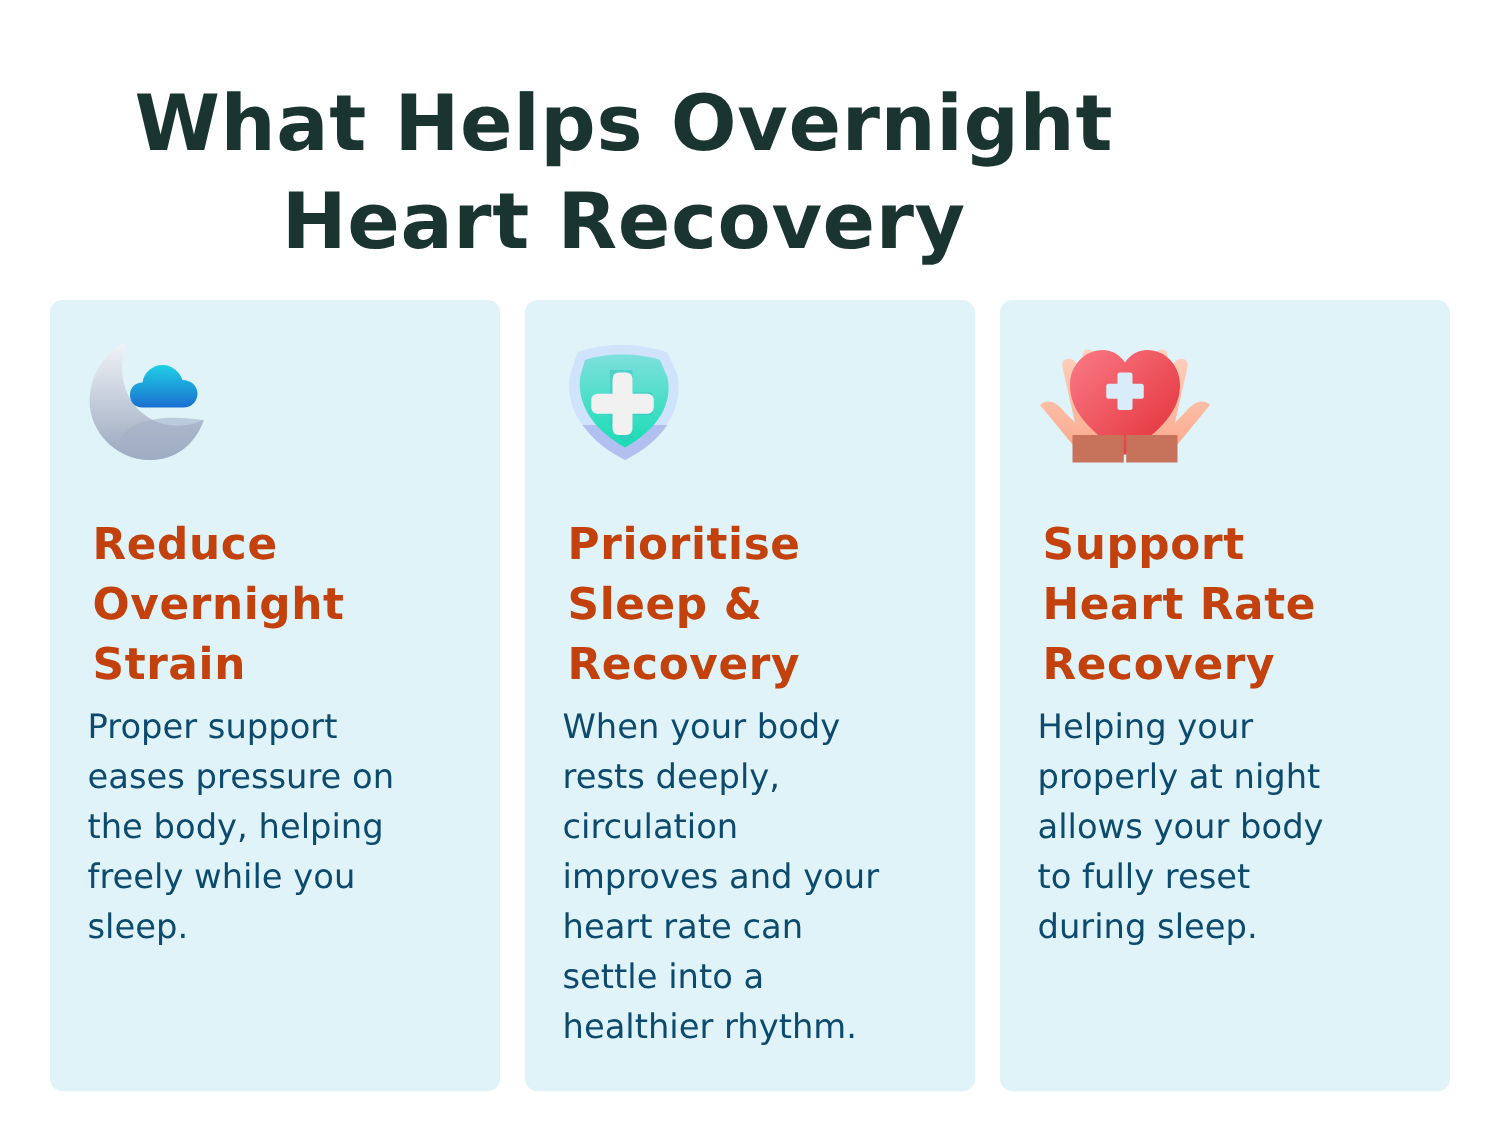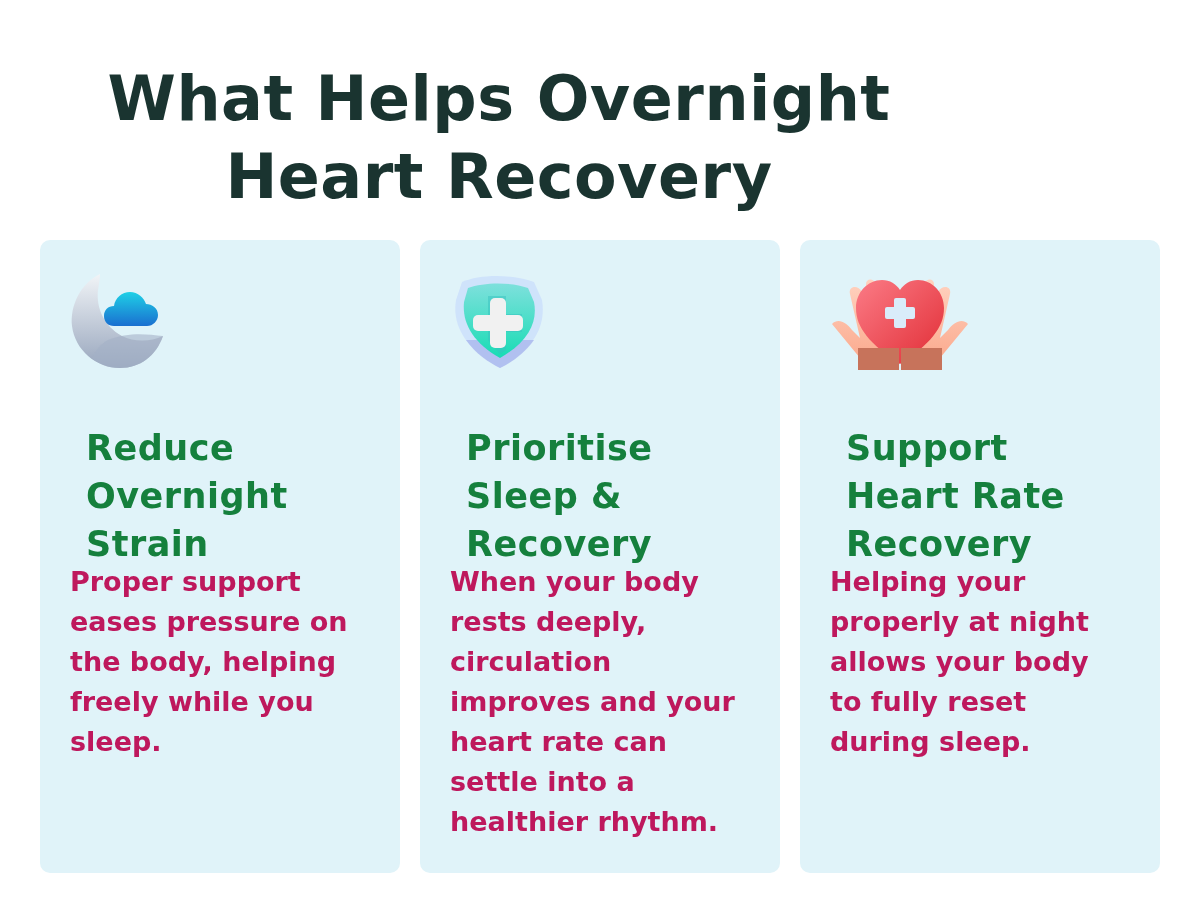--- a/index.html
+++ b/index.html
@@ -12,29 +12,29 @@
     color: #1a3430; font-weight: 700; font-size: 62px; line-height: 78px; letter-spacing: 0.5px;
     font-family: "DejaVu Sans", sans-serif;
   }
   .title span { display: block; }
   .card {
     position: absolute; top: 240px; width: 360px; height: 633px;
     background: #e0f3f9; border-radius: 10px;
   }
   .card .icon { position: absolute; left: 28px; top: 28px; width: 104px; height: 104px; }
   .card h2 {
-    position: absolute; left: 30px; top: 168px; width: 310px; margin: 16px;
+    position: absolute; left: 30px; top: 168px; width: 310px; margin: 4px;
     font-family: "DejaVu Sans", sans-serif; font-weight: 700; font-size: 35px; line-height: 48px;
-    color: #15803d; letter-spacing: 0.5px;
+    color: #c2410c; letter-spacing: 0.5px;
   }
   .card h2 span { display: block; }
   .card p {
     position: absolute; left: 30px; top: 322px; width: 320px; margin: 0;
     font-family: "DejaVu Sans", sans-serif; font-size: 27px; line-height: 40px;
-    color: #be185d; font-weight: 700;
+    color: #0c4a6e; font-weight: 400;
   }
   .card p span { display: block; white-space: nowrap; }
 </style>
 </head>
 <body>
 
 <h1 class="title">
   <span>What Helps Overnight</span>
   <span>Heart Recovery</span>
 </h1>

